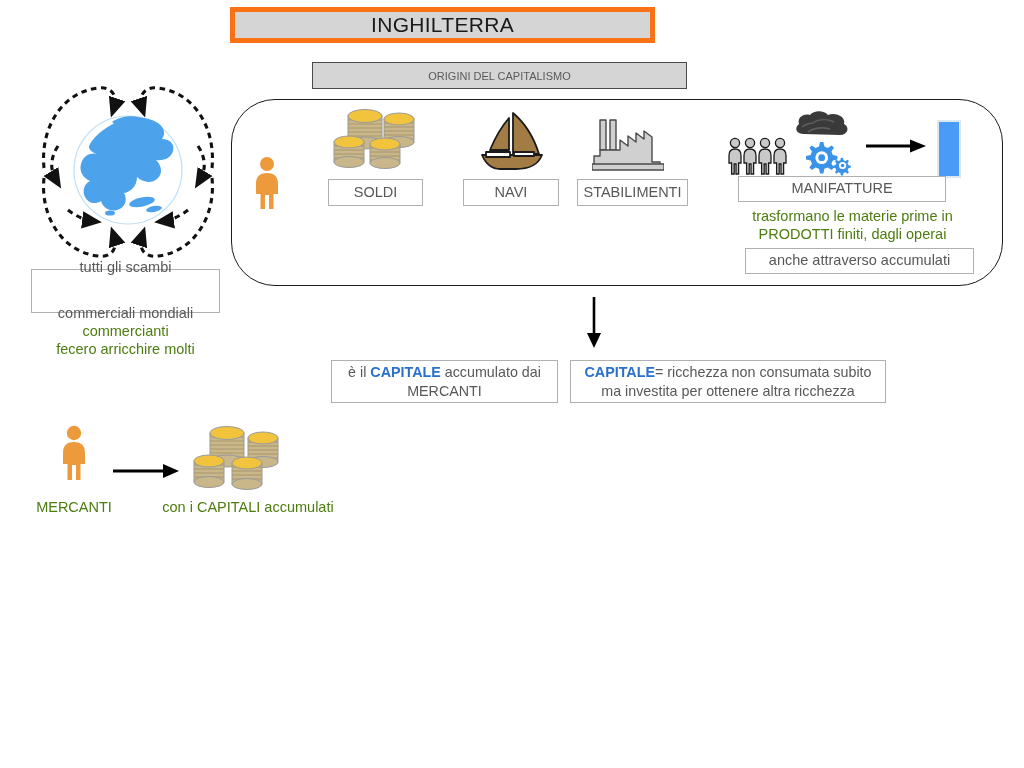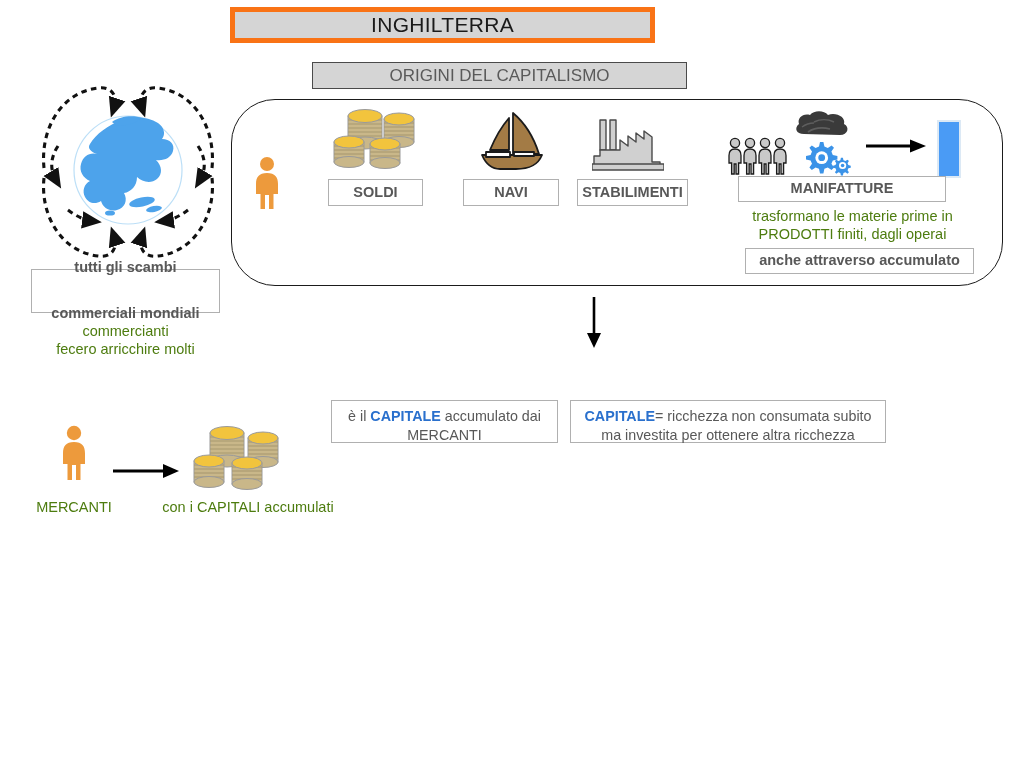--- a/index.html
+++ b/index.html
@@ -45,21 +45,21 @@
     width: 375px;
     height: 27px;
     background: #d5d5d5;
     border: 1.5px solid #4a4a4a;
     box-sizing: border-box;
     display: flex;
     align-items: center;
     justify-content: center;
   }
   #subtitle-banner .txt {
-    font-size: 17px;
+    font-size: 11px;
     color: #5a5a5a;
   }
 
   
   #main-panel {
     position: absolute;
     left: 231px;
     top: 99px;
     width: 772px;
     height: 187px;
@@ -76,21 +76,20 @@
     box-sizing: border-box;
     background: #ffffff;
     display: flex;
     align-items: center;
     justify-content: center;
     text-align: center;
     font-size: 14.5px;
     color: #585858;
     line-height: 1.22;
     padding: 2px 6px;
-    font-weight: bold;
   }
 
   .plain-text {
     position: absolute;
     text-align: center;
     font-size: 14.5px;
     color: #4d7c0f;
     line-height: 1.25;
   }
 
@@ -108,22 +107,22 @@
     position: absolute;
     border: 1px solid #b0b0b0;
     box-sizing: border-box;
     background: #ffffff;
     text-align: center;
     font-size: 14.3px;
     color: #585858;
     line-height: 1.3;
     padding: 6px 8px;
     display: flex;
+    align-items: center;
     justify-content: center;
-    margin-top: 40px;
   }
   .kw {
     color: #2a70cd;
     font-weight: bold;
   }
 </style>
 </head>
 <body>
 
 <div id="title-banner">
@@ -368,21 +367,21 @@
 <div class="label-box" style="left:738px; top:176px; width:208px; height:26px;">
   <span>MANIFATTURE</span>
 </div>
 
 <div class="plain-text" style="left:730px; top:207px; width:245px;">
   <div>trasformano le materie prime in</div>
   <div>PRODOTTI  finiti, dagli operai</div>
 </div>
 
 <div class="label-box" style="left:745px; top:248px; width:229px; height:26px;">
-  <span>anche attraverso accumulato</span>
+  <span>anche attraverso accumulati</span>
 </div>
 
 <div class="svg-box" style="left:582px; top:297px; width:24px; height:52px;">
   <svg width="24" height="52" viewBox="0 0 24 52">
     <line x1="12" y1="0" x2="12" y2="38" stroke="#000000" stroke-width="2.6"></line>
     <path d="M5 36 L12 51 L19 36 Z" fill="#000000"></path>
   </svg>
 </div>
 
 <div class="cap-box" style="left:331px; top:360px; width:227px; height:43px;">

